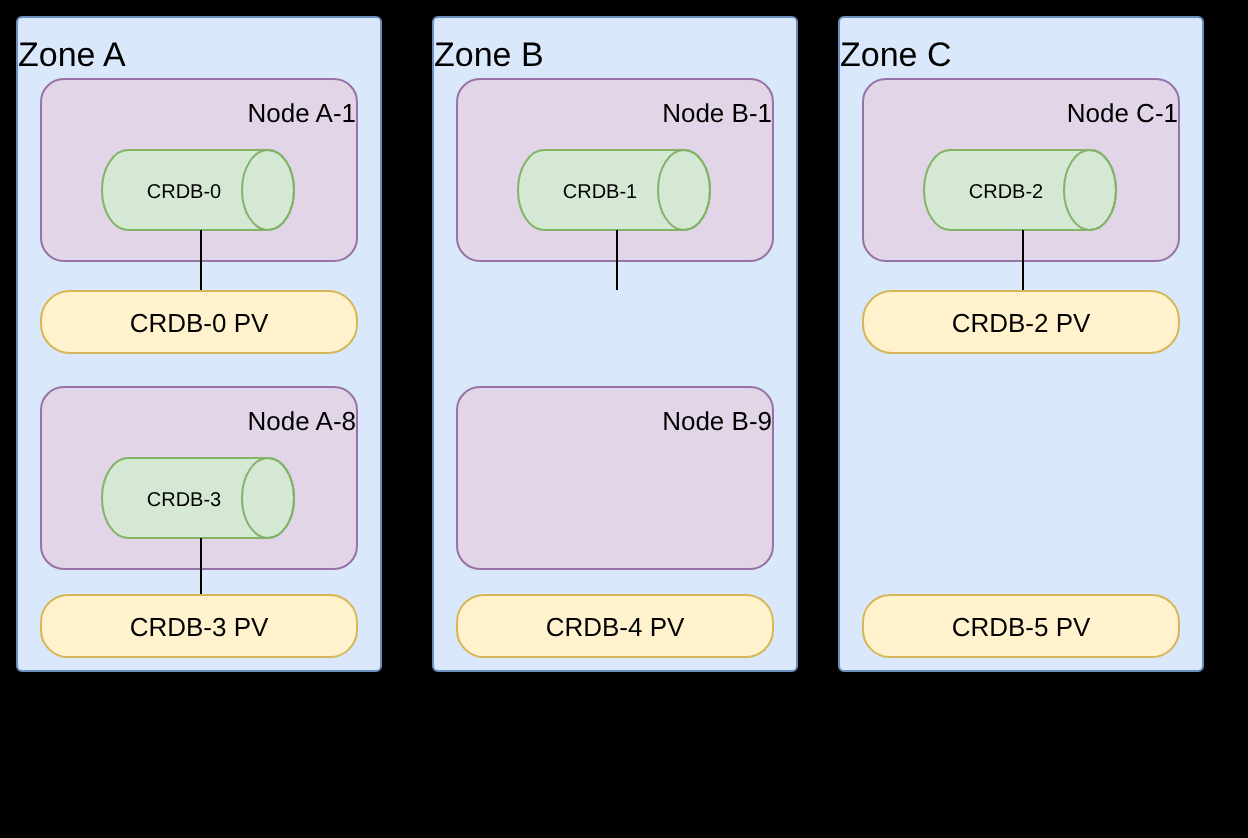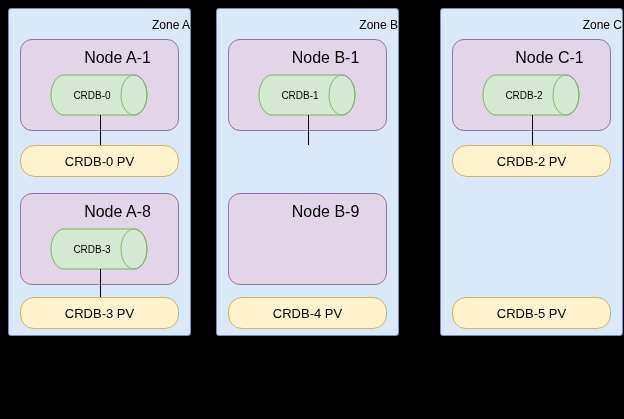--- a/index.html
+++ b/index.html
@@ -16,41 +16,41 @@
     position: absolute;
     top: 8px;
     width: 181px;
     height: 326px;
     background: #dae8fc;
     border: 1px solid #6c8ebf;
     border-radius: 3px;
   }
   .zone-a { left: 8px; }
   .zone-b { left: 216px; text-decoration: underline; }
-  .zone-c { left: 440px; }
+  .zone-c { left: 419px; }
   .zone-title {
     position: absolute;
     top: 9px; left: 0; right: 0;
-    text-align: right;
-    font-size: 12px;
+    text-align: left;
+    font-size: 17px;
   }
   .node {
     position: absolute;
     left: 11px; right: 11px;
     height: 90px;
     background: #e1d5e7;
     border: 1px solid #9673a6;
     border-radius: 12px;
   }
   .node-1 { top: 30px; }
   .node-2 { top: 184px; }
   .node-title {
     margin-top: 9px;
-    text-align: center;
-    font-size: 16px;
+    text-align: right;
+    font-size: 13px;
     padding-left: 36px;
   }
   .cylinder {
     position: absolute;
     left: 50%;
     margin-left: -50px;
     top: 34px;
   }
   .connector {
     position: absolute;

